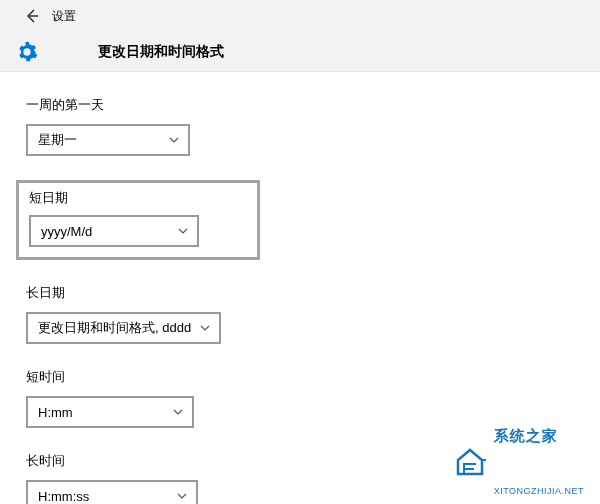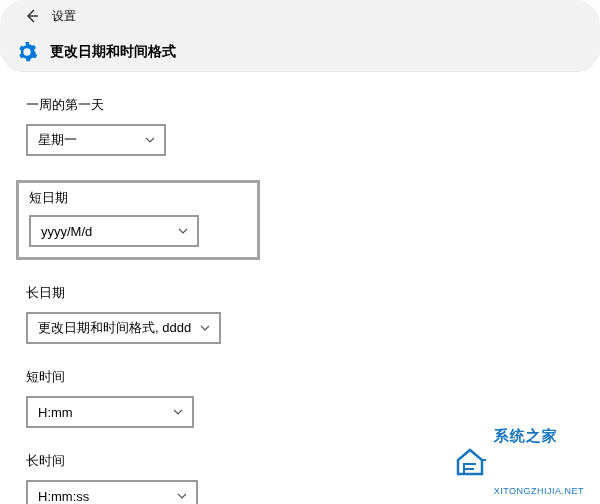--- a/index.html
+++ b/index.html
@@ -8,21 +8,20 @@
       background: #fff;
       width: 600px;
       height: 504px;
       position: relative;
       overflow: hidden;
     }
     .header {
       background: #f2f2f2;
       height: 72px;
       border-bottom: 1px solid #e8e8e8;
-      border-radius: 24px;
     }
     .header-top {
       display: flex;
       align-items: center;
       height: 32px;
       padding-left: 20px;
     }
     .back-btn {
       width: 24px;
       height: 24px;
@@ -34,20 +33,21 @@
     }
     .header-title-small {
       font-size: 12px;
       color: #000;
     }
     .header-main {
       display: flex;
       align-items: center;
       padding-left: 16px;
       height: 40px;
+      gap: 48px;
     }
     .gear {
       margin-right: 12px;
       display: flex;
       align-items: center;
     }
     .page-title {
       font-size: 14px;
       font-weight: bold;
       color: #000;
@@ -66,21 +66,21 @@
     .dropdown {
       border: 2px solid #999;
       height: 32px;
       display: flex;
       align-items: center;
       justify-content: space-between;
       padding: 0 8px 0 10px;
       background: #fff;
       cursor: pointer;
     }
-    .dropdown.w1 { width: 140px; }
+    .dropdown.w1 { width: 164px; }
     .dropdown.w2 { width: 170px; }
     .dropdown.w3 { width: 195px; }
     .dropdown.w4 { width: 168px; }
     .dropdown.w5 { width: 172px; }
     .dropdown-text {
       font-size: 13px;
       color: #000;
     }
     .highlight-box {
       border: 3px solid #a3a3a3;

